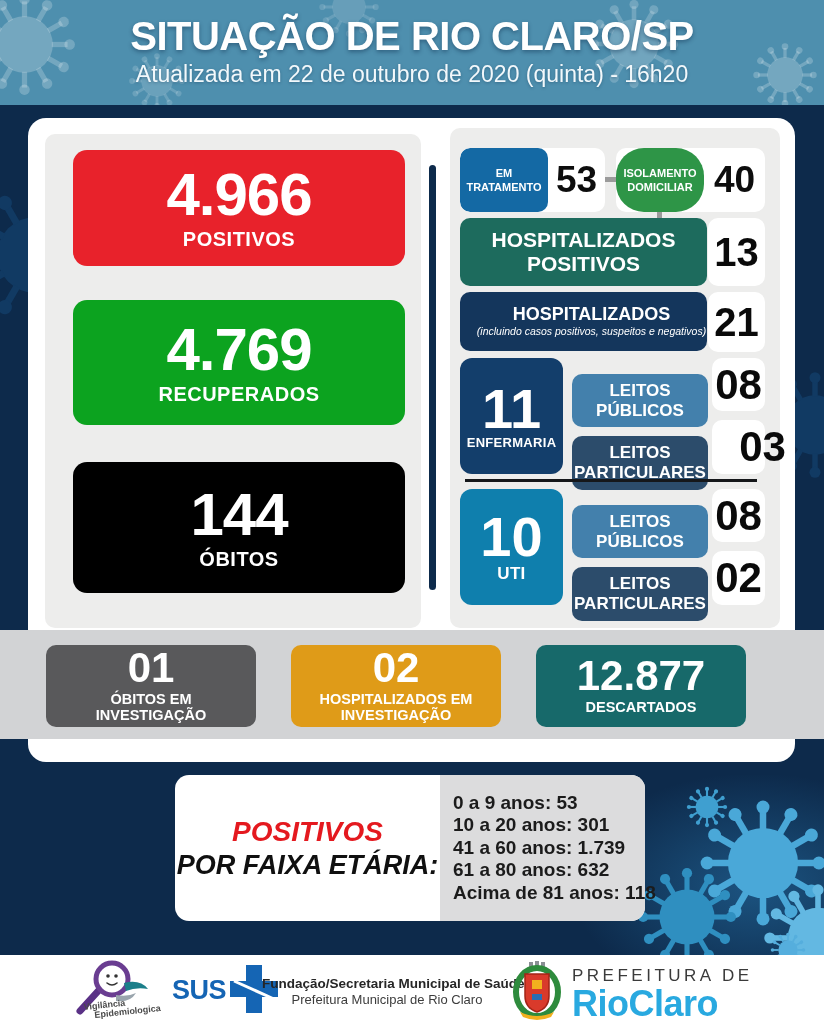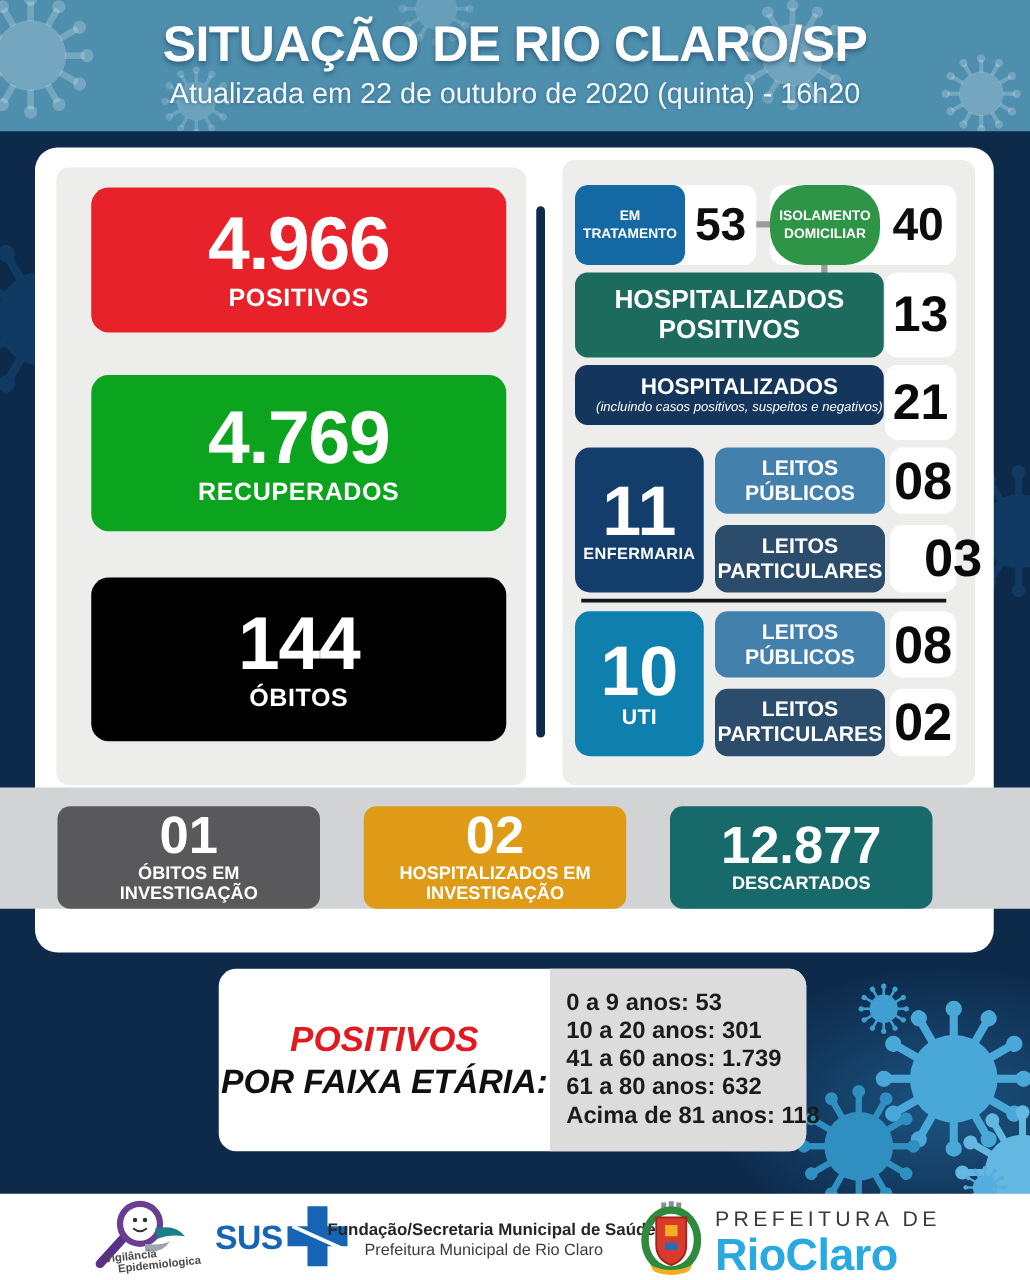--- a/index.html
+++ b/index.html
@@ -39,21 +39,21 @@
   #duo-tratamento { left:10px; top:20px; width:145px; height:64px; }
   #duo-tratamento .tag { background:#1469a4; }
   #duo-isolamento { left:166px; top:20px; width:149px; height:64px; }
   #duo-isolamento .tag { background:#2e9547;border-radius:28px; }
   .dash-h { position:absolute; left:155px; top:49px; width:12px; height:5px; background:#9b9b9b; }
   .dash-v { position:absolute; left:207px; top:84px; width:5px; height:9px; background:#9b9b9b; }
 
   .wide-tag { position:absolute; border-radius:10px; color:#fff; display:flex; flex-direction:column;
               align-items:center; justify-content:center; text-align:center; }
   #tag-hosp-pos { left:10px; top:90px; width:247px; height:68px; background:#1d6b5d; font-weight:bold; font-size:21px; line-height:1.15; }
-  #tag-hosp-all { left:10px; top:164px; width:247px; height:48px; background:#14365c;padding-left:16px; }
+  #tag-hosp-all { left:10px; top:164px; width:247px; height:59px; background:#14365c;padding-left:16px; }
   #tag-hosp-all .t1 { font-weight:bold; font-size:18px; line-height:1.05; }
   #tag-hosp-all .t2 { font-style:italic; font-size:10.5px; line-height:1.2; margin-top:1px; }
 
   .chip { position:absolute; background:#fff; border-radius:10px; display:flex; align-items:center; justify-content:center;
           font-weight:bold; color:#0a0a0a; }
   #chip-13 { left:258px; top:90px;  width:57px; height:68px; font-size:40px; }
   #chip-21 { left:258px; top:164px; width:57px; height:60px; font-size:40px; }
   #chip-enf-08 { left:262px; top:230px; width:53px; height:53px; font-size:42px; }
   #chip-enf-03 { left:262px; top:292px; width:53px; height:54px; font-size:42px;padding-left:48px; }
   #chip-uti-08 { left:262px; top:361px; width:53px; height:53px; font-size:42px; }
@@ -61,31 +61,31 @@
 
   .ward { position:absolute; left:10px; width:103px; height:116px; border-radius:12px; color:#fff;
           display:flex; flex-direction:column; align-items:center; justify-content:center; }
   .ward .val { font-size:56px; font-weight:bold; line-height:.95; }
   .ward .lab { font-size:13px; font-weight:bold; letter-spacing:.3px; }
   #ward-enfermaria { top:230px; background:#133e6b; }
   #ward-uti { top:361px; background:#0f7fad; }
   #ward-uti .lab { font-size:17px; }
 
   .bed { position:absolute; left:122px; width:136px; border-radius:10px; color:#fff; display:flex; align-items:center;
-         justify-content:center; text-align:center; font-weight:bold; font-size:17px; line-height:1.15; padding:15px 8px; }
+         justify-content:center; text-align:center; font-weight:bold; font-size:17px; line-height:1.15; padding:15px 8px;margin-top:16px; }
   .bed.pub { background:#4380ac; height:53px; }
   .bed.par { background:#2c4c6b; }
   #bed-enf-pub { top:230px; }
   #bed-enf-par { top:292px; height:54px; }
   #bed-uti-pub { top:361px; }
   #bed-uti-par { top:423px; height:54px; }
   .hdiv { position:absolute; left:15px; top:351px; width:292px; height:3px; background:#15171a; }
 
   
-  .band { position:absolute; left:0; top:630px; width:824px; height:97px; background:#d2d3d5; z-index:3; }
+  .band { position:absolute; left:0; top:630px; width:824px; height:109px; background:#d2d3d5; z-index:3; }
   .inv-box { position:absolute; top:15px; width:210px; height:82px; border-radius:10px; color:#fff;
              display:flex; flex-direction:column; align-items:center; justify-content:center; text-align:center; }
   .inv-box .val { font-size:42px; font-weight:bold; line-height:.95; }
   .inv-box .lab { font-size:14.5px; font-weight:bold; line-height:1.15; margin-top:3px; padding:0 14px; }
   #inv-obitos { left:46px;  background:#59595b; }
   #inv-hosp   { left:291px; background:#df9b18; }
   #inv-desc   { left:536px; background:#17696a; }
 
   
   .age-card { position:absolute; left:175px; top:775px; width:470px; height:146px; background:#fff; border-radius:14px; z-index:2; }

